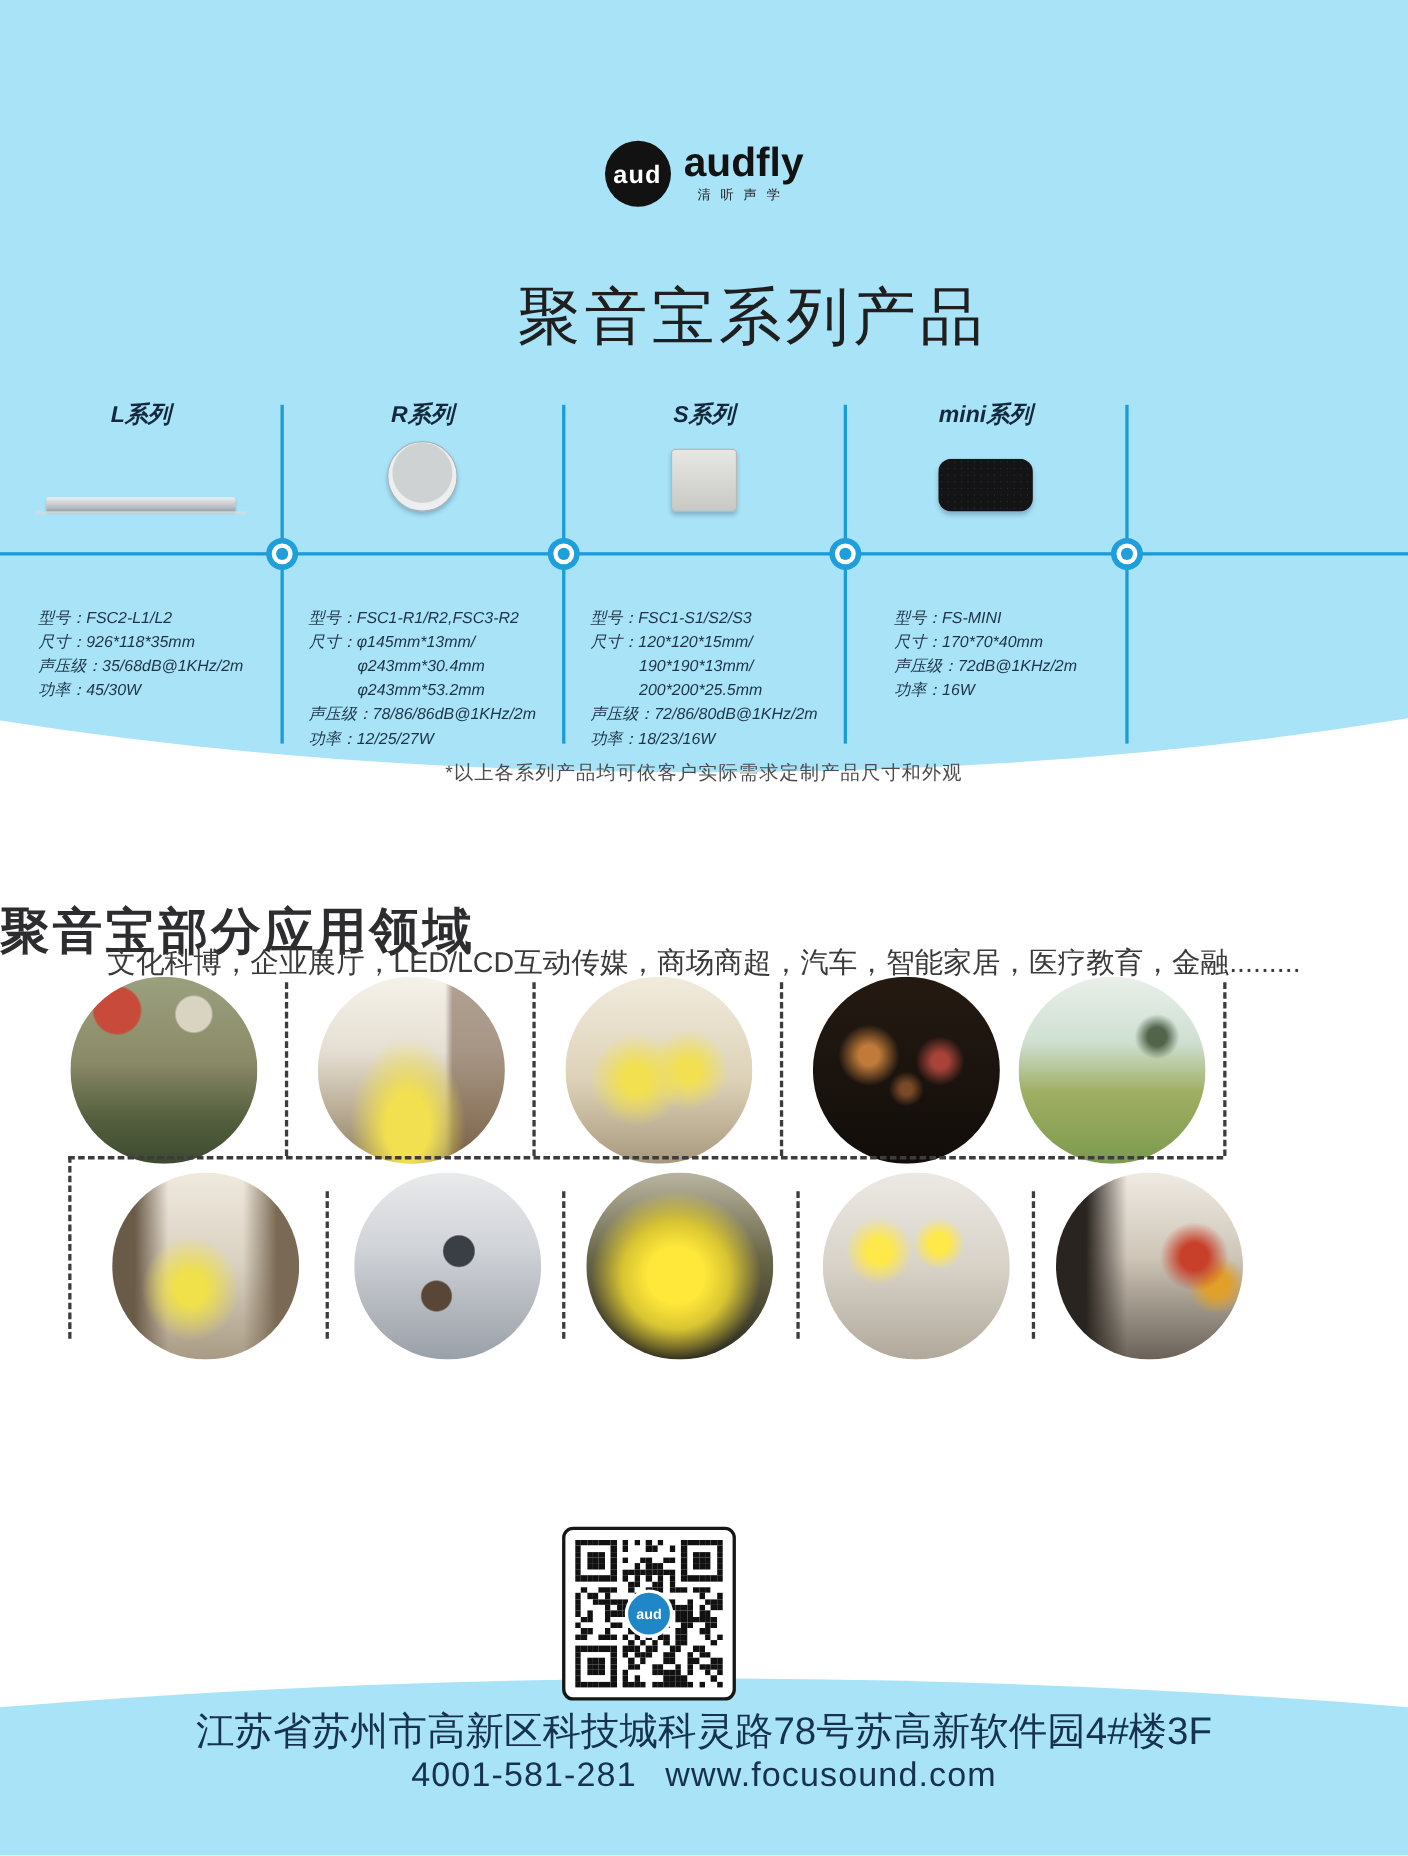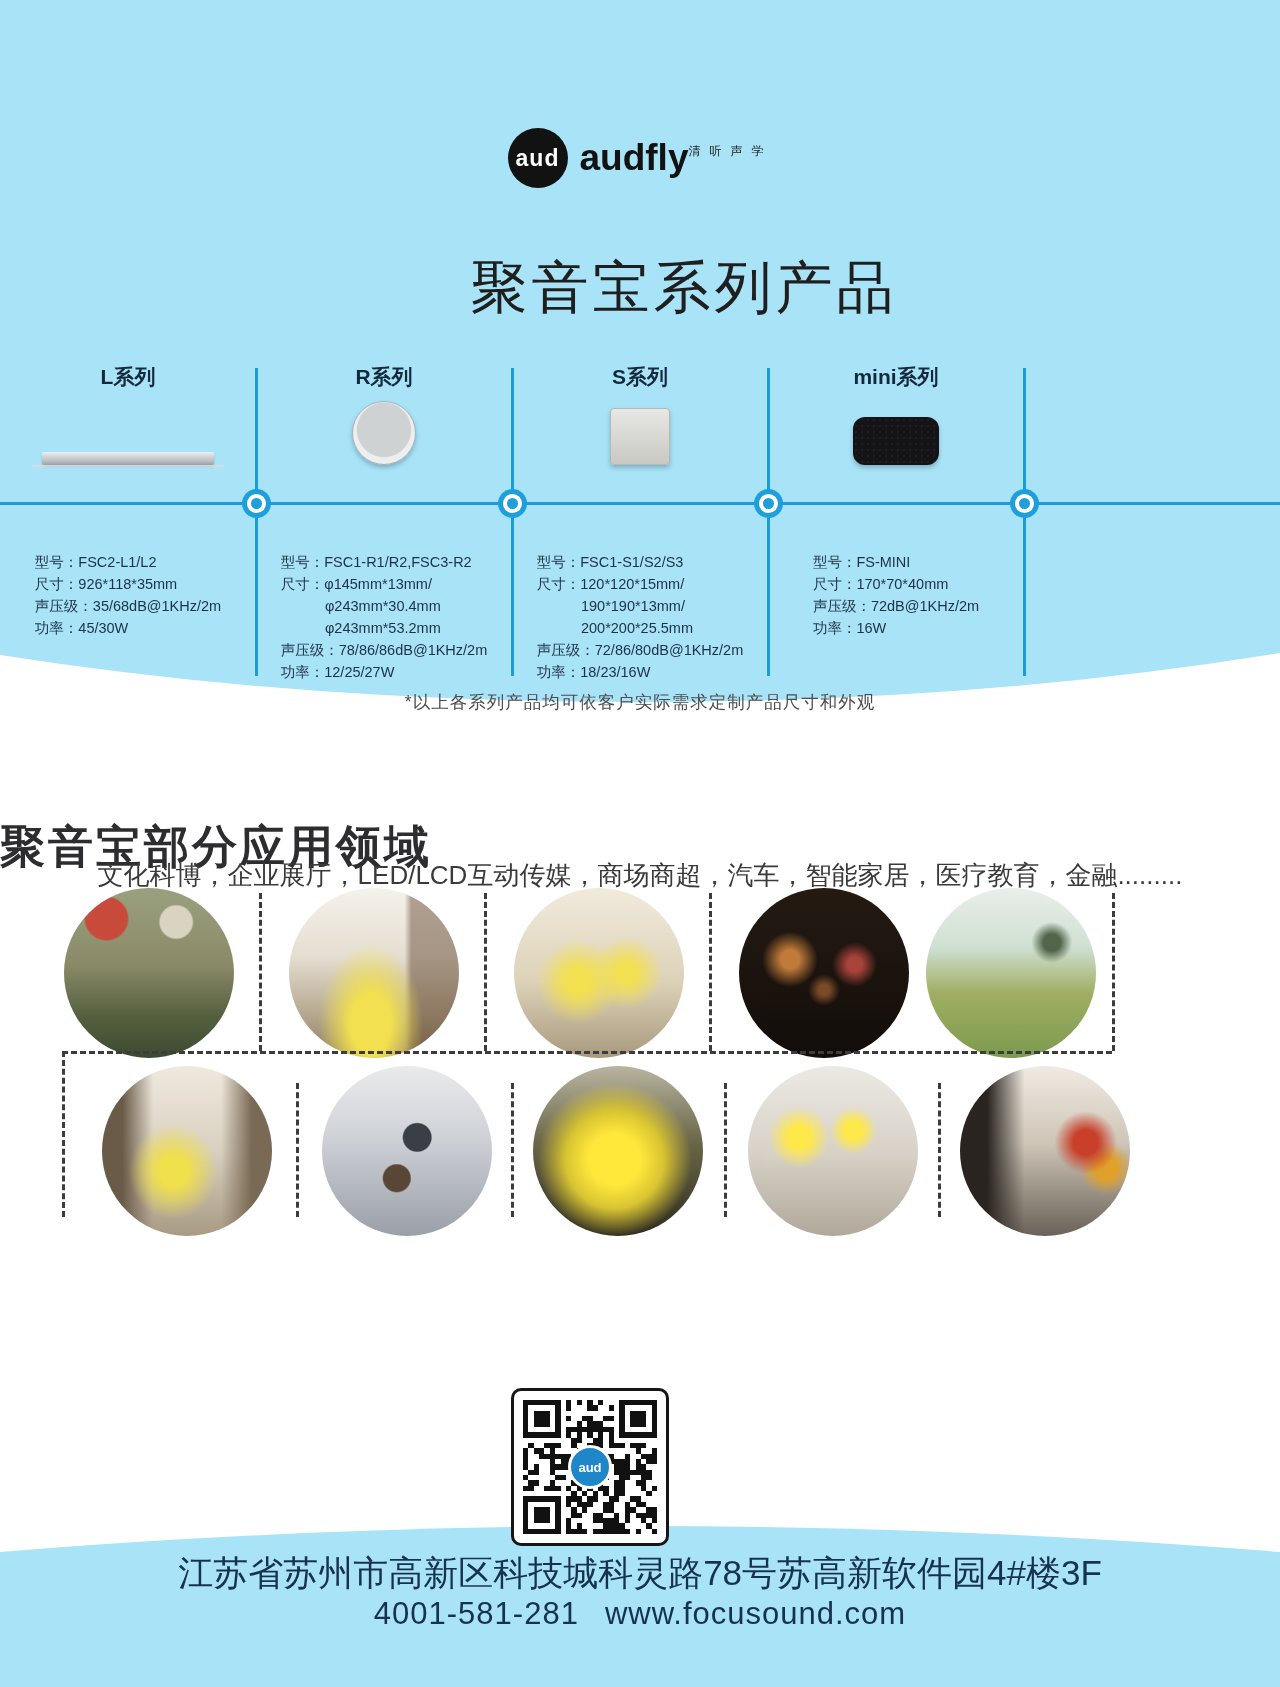--- a/index.html
+++ b/index.html
@@ -10,31 +10,31 @@
   .top-bg{position:absolute;left:0;top:0;width:1280px;height:648px;background:var(--background_blue,#A9E3F7);}
   .wave-top{position:absolute;left:0;top:645px;width:1280px;height:70px;display:block;}
   .wave-top path{fill:var(--background_blue,#A9E3F7);}
   .wave-bottom{position:absolute;left:0;top:1500px;width:1280px;height:187px;display:block;}
   .wave-bottom path{fill:var(--background_blue,#A9E3F7);}
 
   
   .logo-row{position:absolute;top:128px;left:0;width:100%;display:flex;justify-content:center;align-items:center;gap:12px;}
   .logo-circle{width:60px;height:60px;border-radius:50%;background:var(--logo_black,#121212);color:#fff;
                display:flex;align-items:center;justify-content:center;font-weight:bold;font-size:23px;letter-spacing:1px;}
-  .logo-texts{display:flex;flex-direction:row;align-items:flex-start;}
+  .logo-texts{display:flex;flex-direction:column;align-items:center;}
   .logo-name{font-size:37px;font-weight:bold;color:var(--logo_black,#121212);line-height:36px;}
   .logo-sub{font-size:12px;color:#222;letter-spacing:9px;margin-top:3px;}
 
   
   .main-title{position:absolute;top:212px;left:0;width:100%;text-align:center;
               font-size:57px;font-weight:400;color:#1f1f1f;letter-spacing:4px;padding-left:44px;}
 
   
   .series-cols{position:absolute;top:363px;left:0;width:1280px;display:flex;}
-  .series-col{width:256px;flex:0 0 256px;}
+  .series-col{width:256px;flex:0 0 256px;font-style:italic;}
   .s-title{height:28px;text-align:center;font-size:21px;font-weight:bold;color:#14293c;}
   .prod-zone{height:74px;display:flex;align-items:flex-end;justify-content:center;}
   .specs{display:table;margin:86px auto 0;text-align:left;font-size:14.5px;line-height:22px;
          color:var(--spec_text,#1D3246);}
   .spec-line.cont{padding-left:3.05em;}
 
   .timeline-line{position:absolute;left:0;top:502px;width:1280px;height:3px;background:var(--timeline_blue,#1B9CD8);}
   .divider{position:absolute;top:368px;width:3px;height:308px;background:var(--timeline_blue,#1B9CD8);}
   .dv1{left:255px}.dv2{left:511px}.dv3{left:767px}.dv4{left:1023px}
   .node{position:absolute;top:489px;width:29px;height:29px;border-radius:50%;

